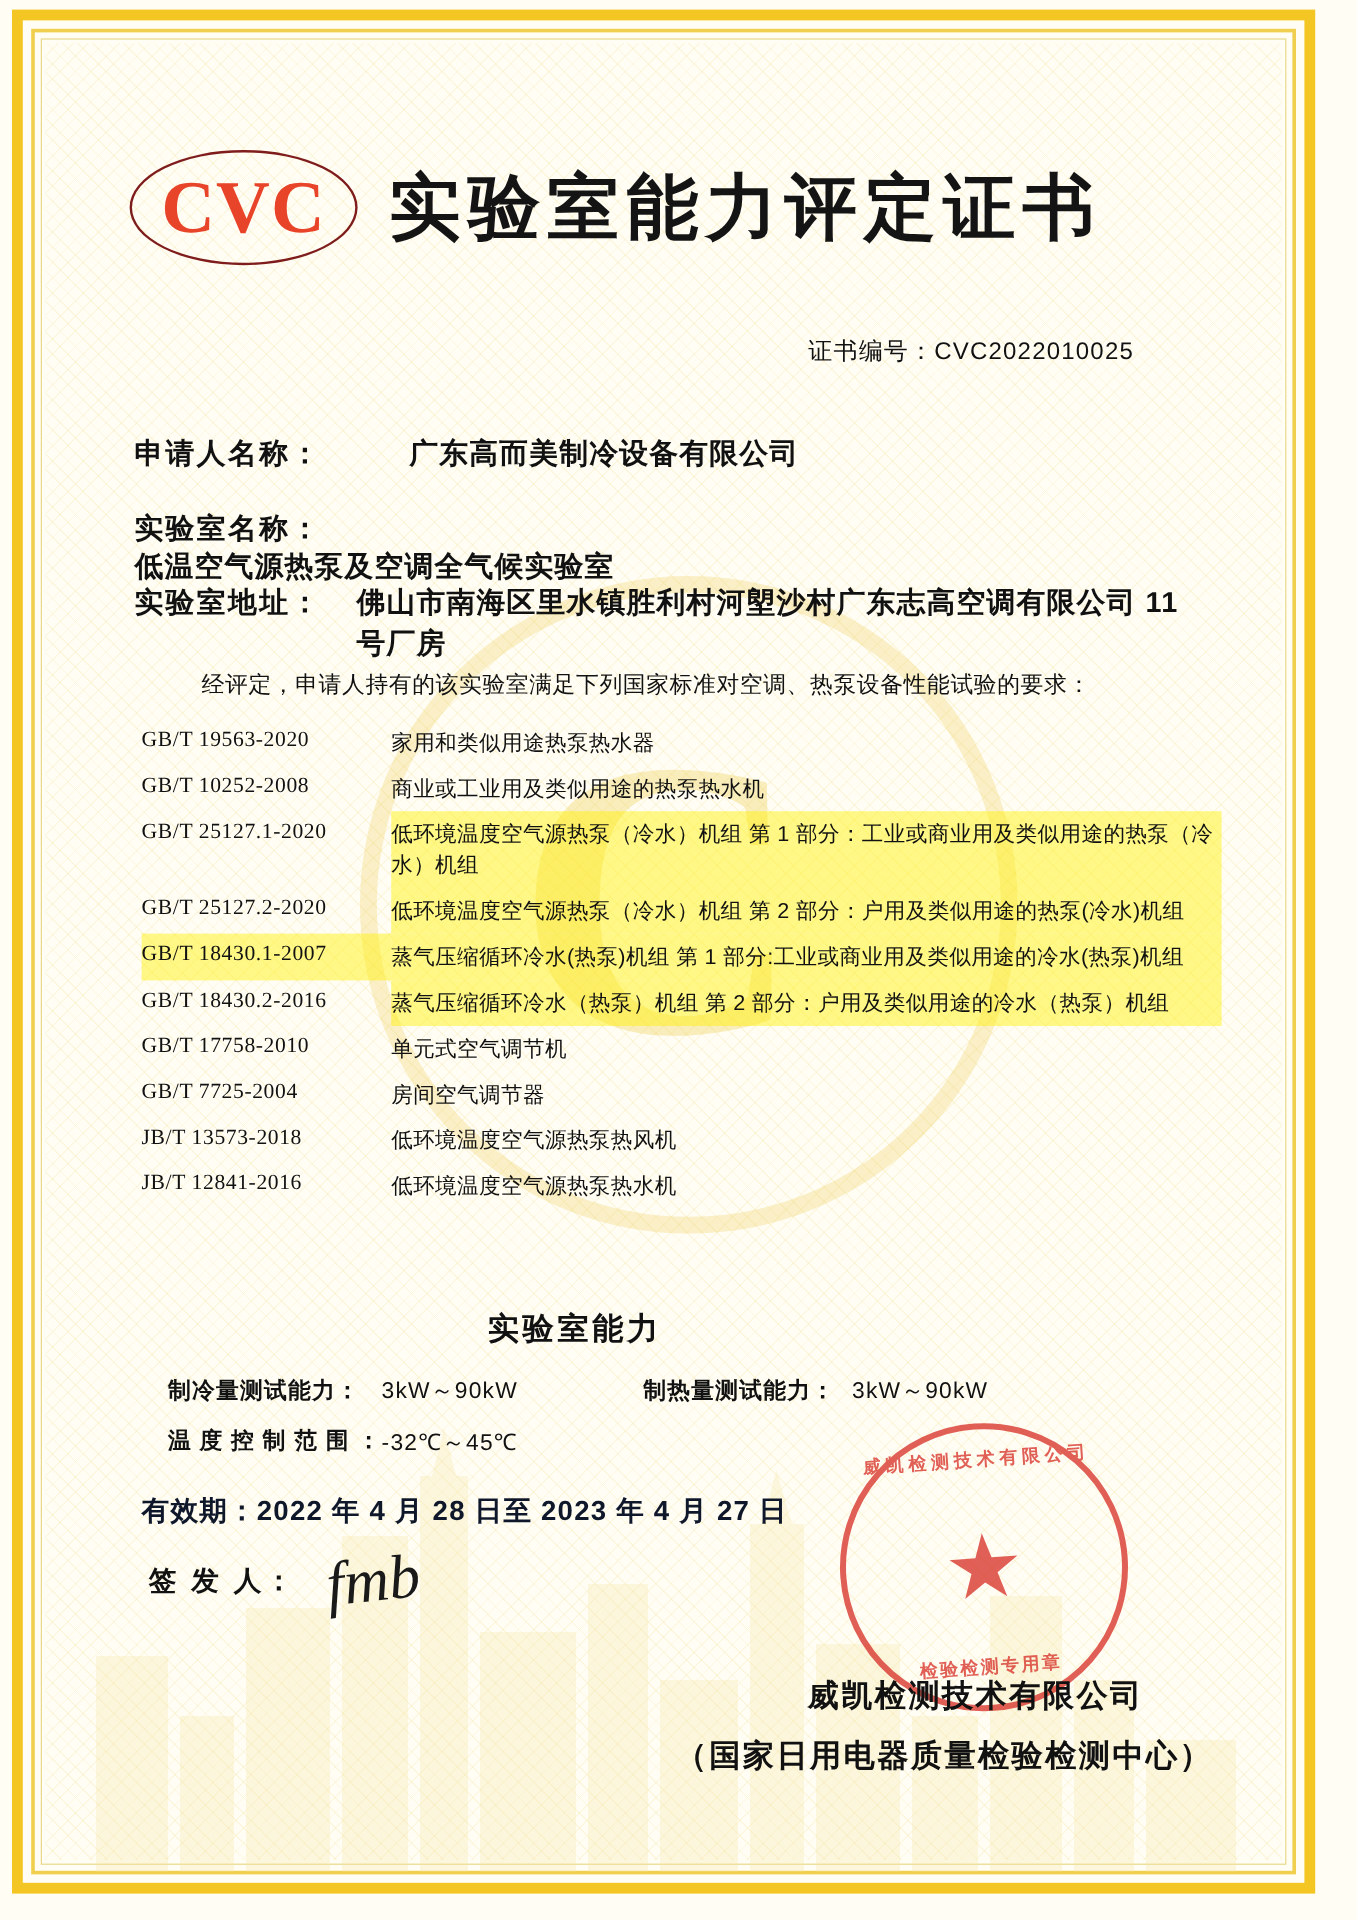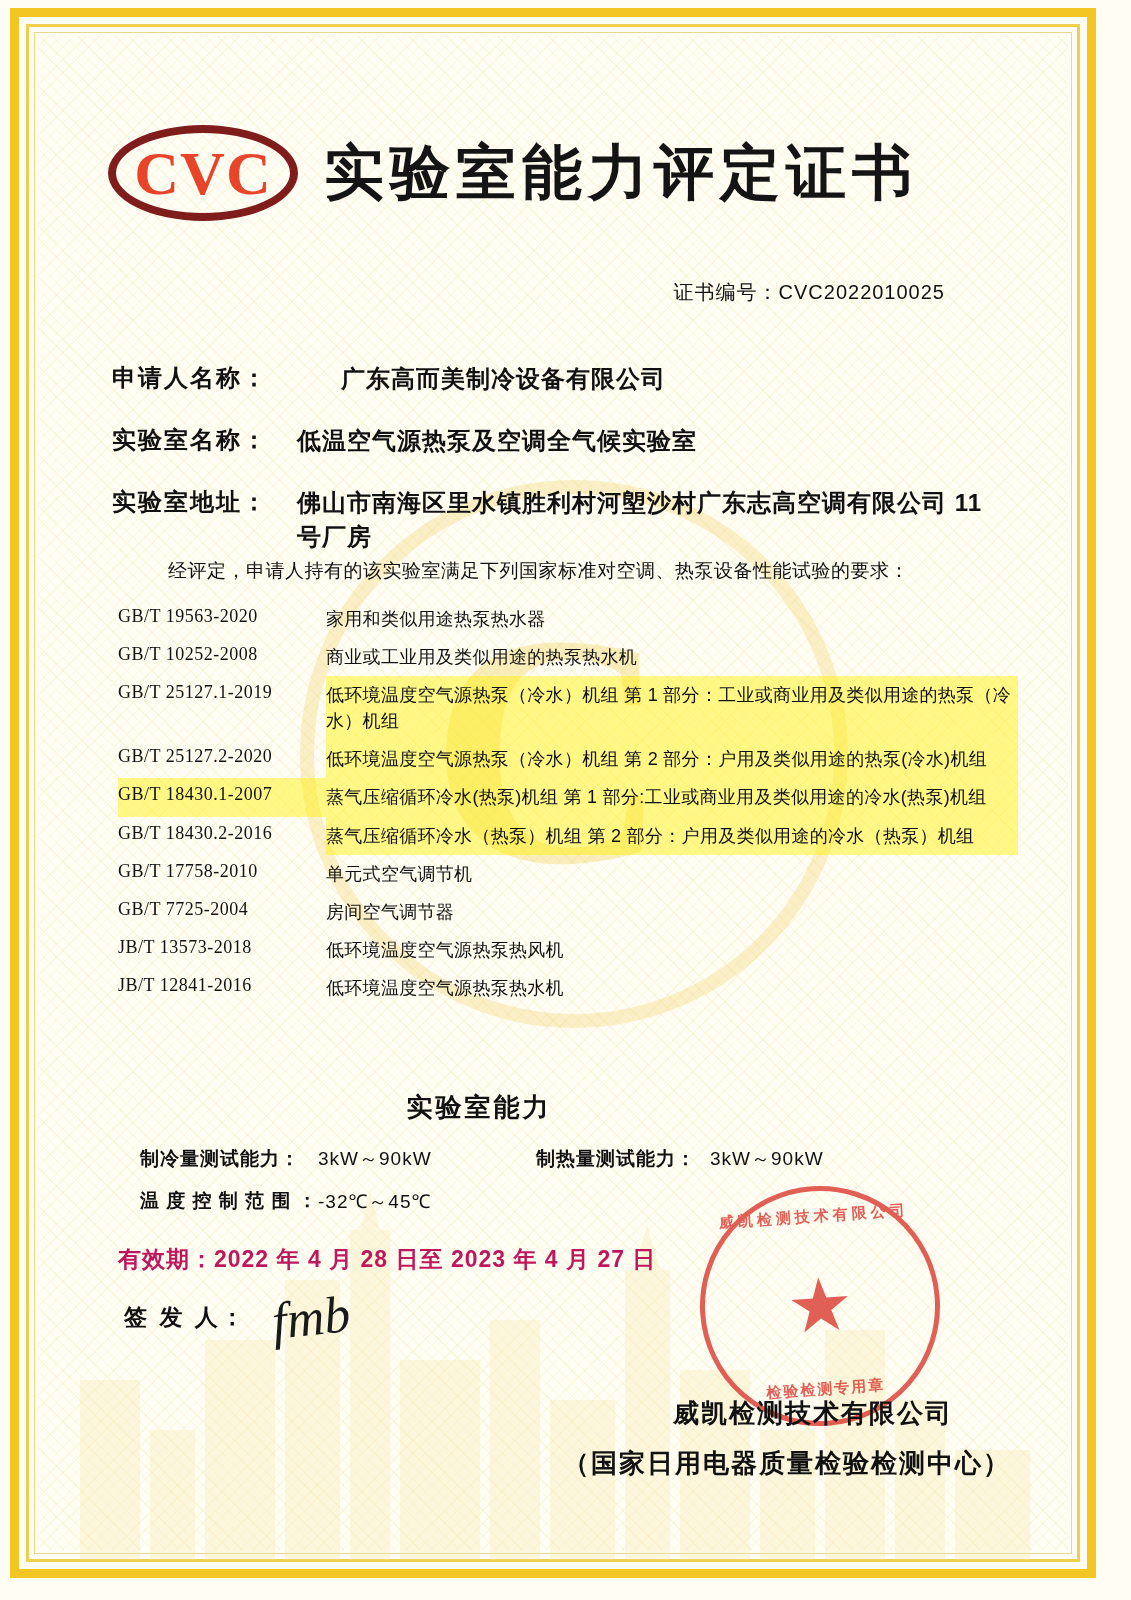--- a/index.html
+++ b/index.html
@@ -81,21 +81,21 @@
   }
   .logo-row {
     position: absolute;
     left: 108px; top: 125px;
     display: flex;
     align-items: center;
   }
   .cvc-logo {
     width: 190px;
     height: 96px;
-    border: 8px solid #7f1d1d;
+    border: 2px solid #7f1d1d;
     border-radius: 50%;
     color: #e8442a;
     font-family: "Liberation Serif", serif;
     font-weight: bold;
     font-size: 62px;
     letter-spacing: 1px;
     display: flex;
     align-items: center;
     justify-content: center;
     box-sizing: border-box;
@@ -128,21 +128,21 @@
     width: 185px;
     flex: none;
   }
   .field .val {
     font-weight: bold;
     color: #111;
     letter-spacing: 1px;
     line-height: 1.42;
   }
   #f-applicant { left: 112px; top: 362px; gap: 44px; }
-  #f-labname  { left: 112px; top: 424px; }
+  #f-labname  { left: 112px; top: 424px; flex-direction: column; }
   #f-labaddr  { left: 112px; top: 486px; width: 880px; }
   .intro {
     position: absolute;
     left: 168px; top: 558px;
     font-size: 19px;
     color: #111;
     letter-spacing: .5px;
   }
   .std-table {
     position: absolute;
@@ -188,21 +188,21 @@
   #cap-cool-val { left: 318px; top: 1146px; }
   #cap-heat-lbl { left: 536px; top: 1146px; font-weight: bold; }
   #cap-heat-val { left: 710px; top: 1146px; }
   #cap-temp-lbl { left: 140px; top: 1188px; font-weight: bold; }
   #cap-temp-val { left: 318px; top: 1188px; }
   .validity {
     position: absolute;
     left: 118px; top: 1244px;
     font-size: 23px;
     font-weight: bold;
-    color: #be185d;
+    color: #0f172a;
     letter-spacing: 1px;
   }
   .signer {
     position: absolute;
     left: 124px; top: 1302px;
     font-size: 23px;
     font-weight: bold;
     color: #111;
     letter-spacing: 3px;
   }
@@ -329,21 +329,21 @@
       <tbody>
         <tr>
           <td class="std-code">GB/T 19563-2020</td>
           <td class="std-name">家用和类似用途热泵热水器</td>
         </tr>
         <tr>
           <td class="std-code">GB/T 10252-2008</td>
           <td class="std-name">商业或工业用及类似用途的热泵热水机</td>
         </tr>
         <tr>
-          <td class="std-code">GB/T 25127.1-2019</td>
+          <td class="std-code">GB/T 25127.1-2020</td>
           <td class="std-name hl">低环境温度空气源热泵（冷水）机组 第 1 部分：工业或商业用及类似用途的热泵（冷水）机组</td>
         </tr>
         <tr>
           <td class="std-code">GB/T 25127.2-2020</td>
           <td class="std-name hl">低环境温度空气源热泵（冷水）机组 第 2 部分：户用及类似用途的热泵(冷水)机组</td>
         </tr>
         <tr>
           <td class="std-code hl">GB/T 18430.1-2007</td>
           <td class="std-name hl">蒸气压缩循环冷水(热泵)机组 第 1 部分:工业或商业用及类似用途的冷水(热泵)机组</td>
         </tr>

